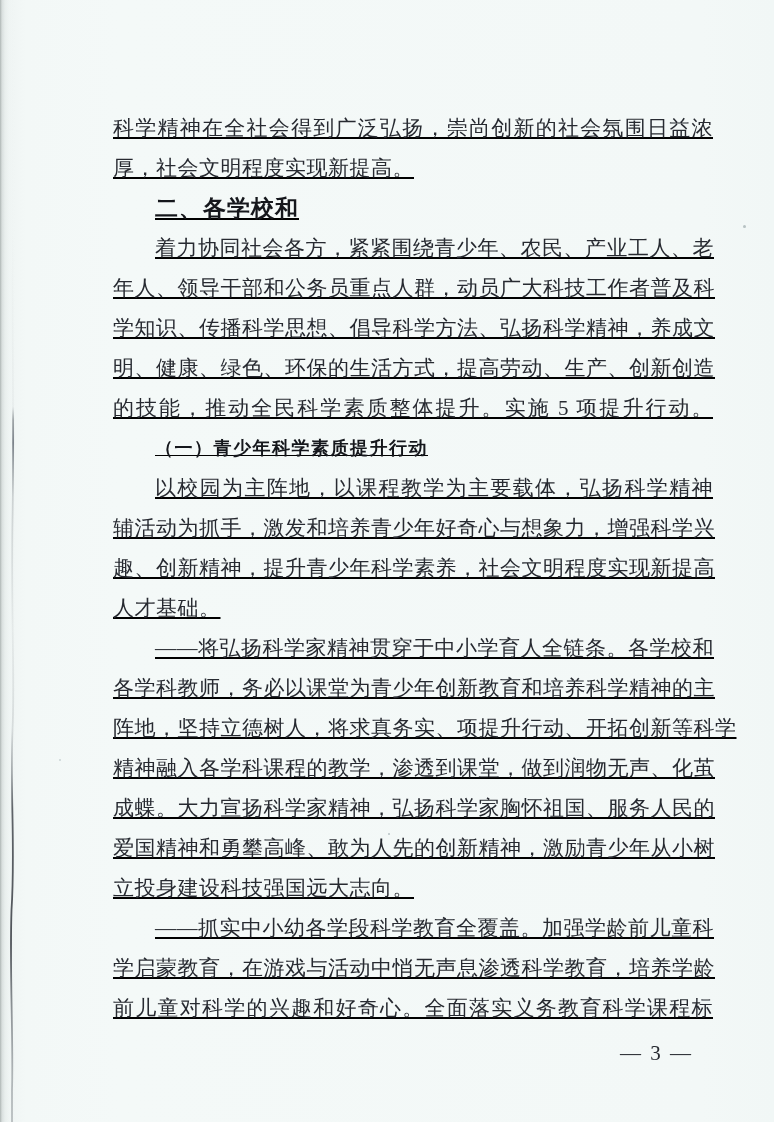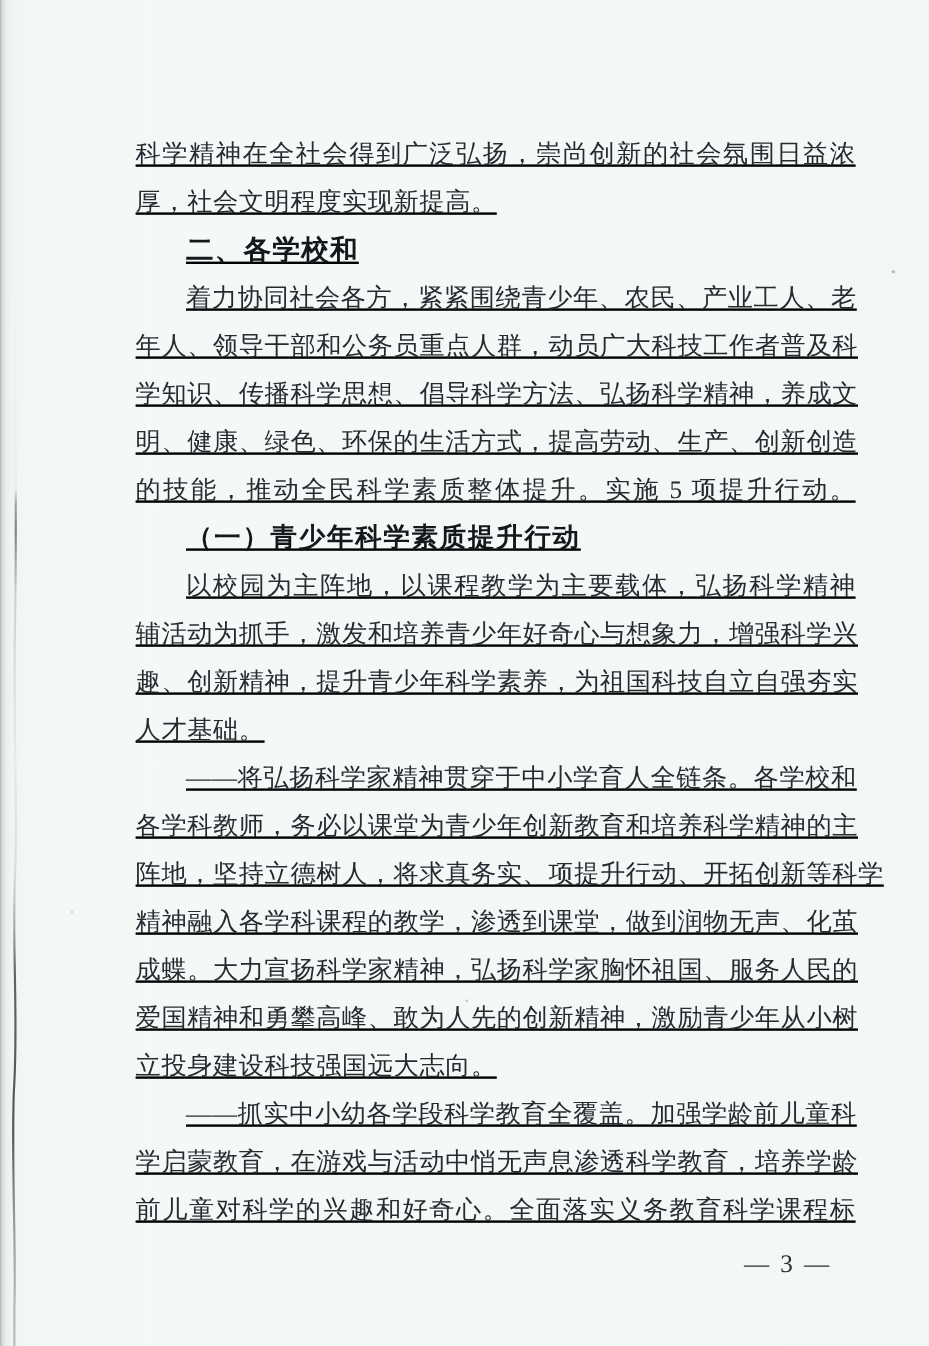--- a/index.html
+++ b/index.html
@@ -66,21 +66,21 @@
   .line.indent { padding-left: 42px; }
   .line.heading1 {
     font-family: "Liberation Sans", "DejaVu Sans", sans-serif;
     font-weight: bold;
     font-size: 23px;
     color: #15171c;
     letter-spacing: 1px;
   }
   .line.heading2 {
     font-weight: bold;
-    font-size: 22px;
+    font-size: 18px;
     color: #15171c;
     letter-spacing: 1.5px;
   }
   .page-number {
     position: absolute;
     right: 81px;
     top: 1033px;
     height: 40px;
     line-height: 40px;
     font-size: 21px;
@@ -127,21 +127,21 @@
       <div class="line body">厚，社会文明程度实现新提高。</div>
       <div class="line heading1 indent">二、各学校和</div>
       <div class="line body indent just">着力协同社会各方，紧紧围绕青少年、农民、产业工人、老</div>
       <div class="line body just">年人、领导干部和公务员重点人群，动员广大科技工作者普及科</div>
       <div class="line body just">学知识、传播科学思想、倡导科学方法、弘扬科学精神，养成文</div>
       <div class="line body just">明、健康、绿色、环保的生活方式，提高劳动、生产、创新创造</div>
       <div class="line body just">的技能，推动全民科学素质整体提升。实施 5 项提升行动。</div>
       <div class="line heading2 indent">（一）青少年科学素质提升行动</div>
       <div class="line body indent just">以校园为主阵地，以课程教学为主要载体，弘扬科学精神</div>
       <div class="line body just">辅活动为抓手，激发和培养青少年好奇心与想象力，增强科学兴</div>
-      <div class="line body just">趣、创新精神，提升青少年科学素养，为祖国科技自立自强夯实</div>
+      <div class="line body just">趣、创新精神，提升青少年科学素养，社会文明程度实现新提高</div>
       <div class="line body">人才基础。</div>
       <div class="line body indent just">——将弘扬科学家精神贯穿于中小学育人全链条。各学校和</div>
       <div class="line body just">各学科教师，务必以课堂为青少年创新教育和培养科学精神的主</div>
       <div class="line body just">阵地，坚持立德树人，将求真务实、项提升行动、开拓创新等科学</div>
       <div class="line body just">精神融入各学科课程的教学，渗透到课堂，做到润物无声、化茧</div>
       <div class="line body just">成蝶。大力宣扬科学家精神，弘扬科学家胸怀祖国、服务人民的</div>
       <div class="line body just">爱国精神和勇攀高峰、敢为人先的创新精神，激励青少年从小树</div>
       <div class="line body">立投身建设科技强国远大志向。</div>
       <div class="line body indent just">——抓实中小幼各学段科学教育全覆盖。加强学龄前儿童科</div>
       <div class="line body just">学启蒙教育，在游戏与活动中悄无声息渗透科学教育，培养学龄</div>

